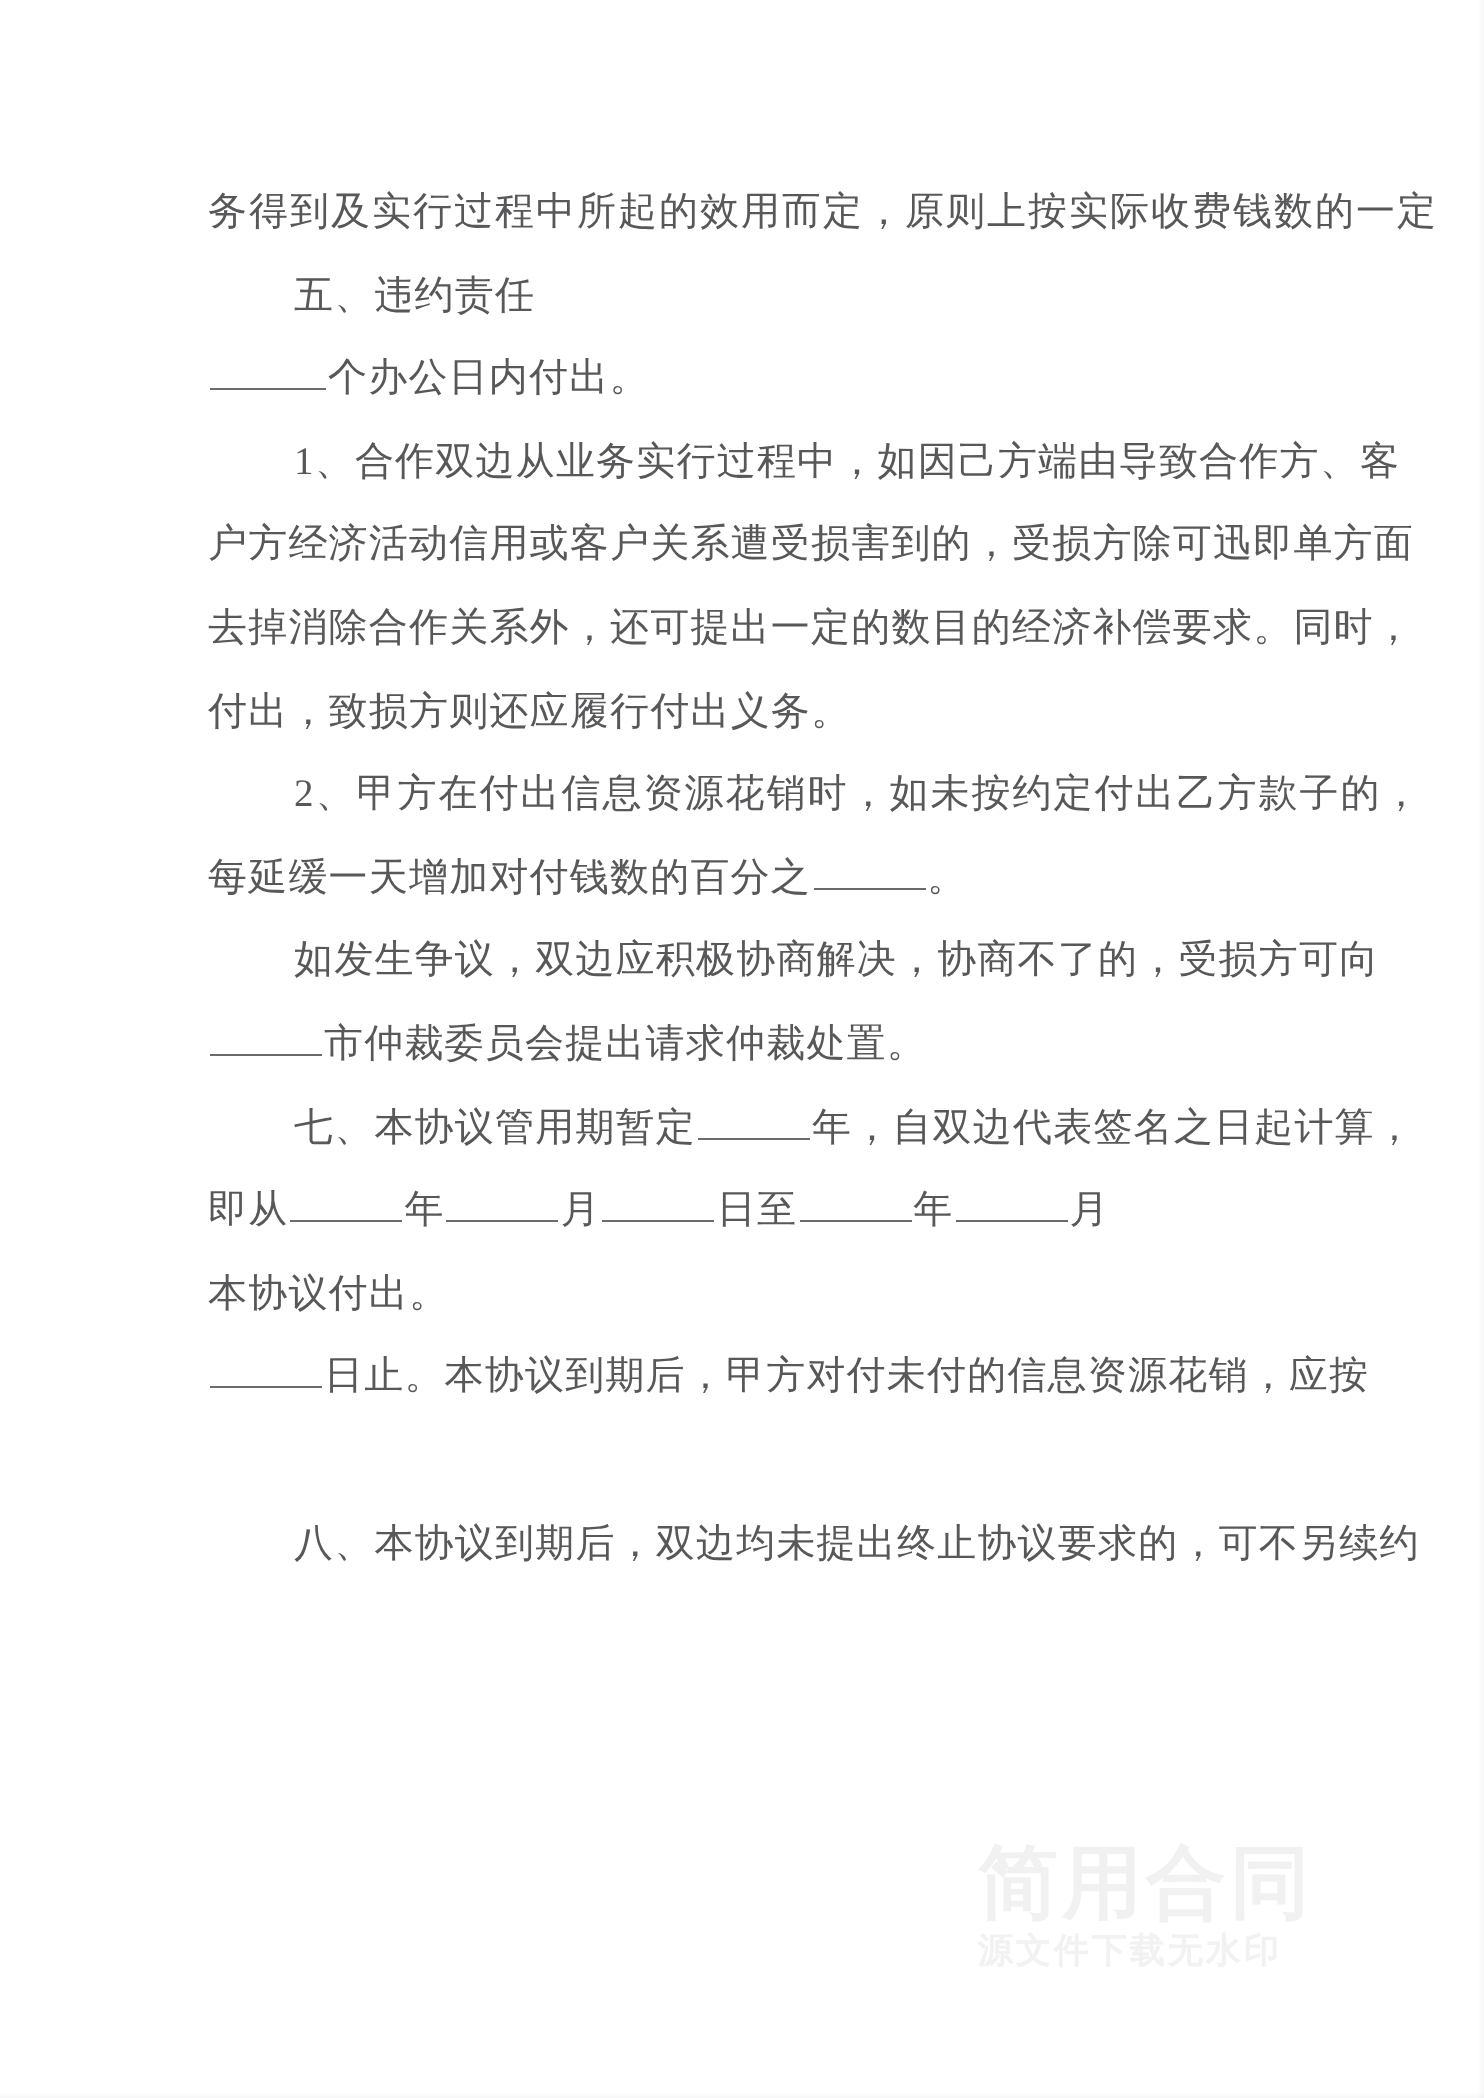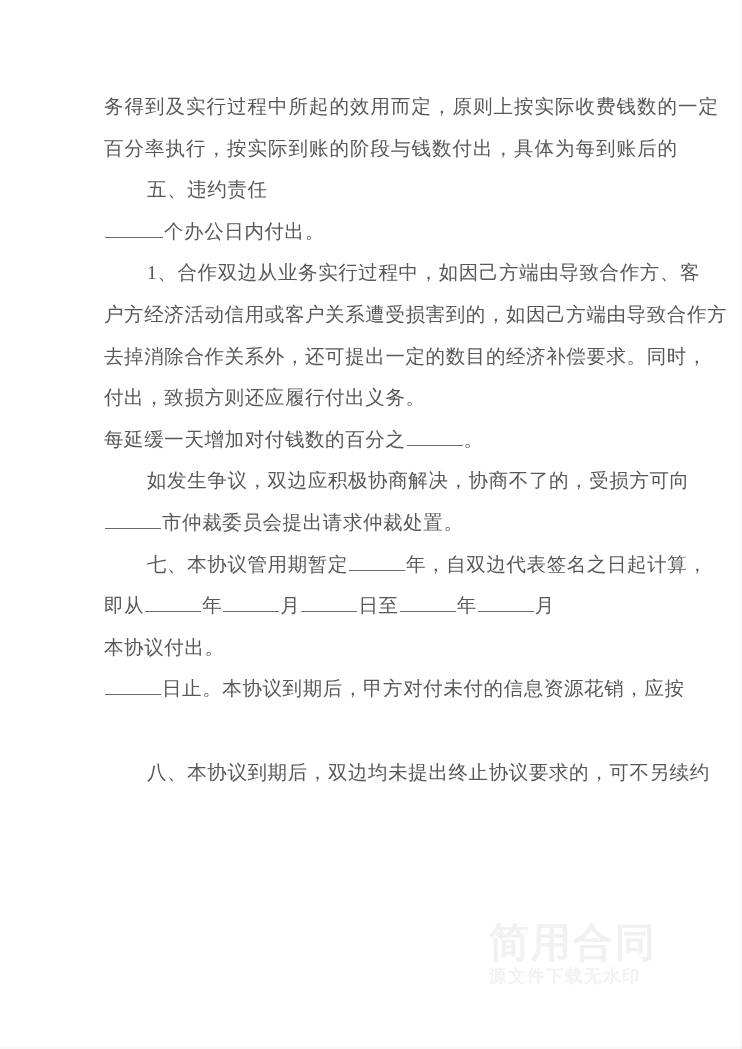--- a/index.html
+++ b/index.html
@@ -116,30 +116,30 @@
   }
 </style>
 </head>
 <body>
 
 <div id="page-sheet">
 
   <div id="doc-body">
 
     <div class="doc-line wide">务得到及实行过程中所起的效用而定，原则上按实际收费钱数的一定</div>
-    <div class="doc-line wide">百分率执行，按实际到账的阶段与钱数付出，具体为每到账后的</div>
     <div class="doc-line indent">五、违约责任</div>
 
     <div class="doc-line"><span class="blank w-long"></span><span>个办公日内付出。</span></div>
 
     <div class="doc-line indent">1、合作双边从业务实行过程中，如因己方端由导致合作方、客</div>
-    <div class="doc-line">户方经济活动信用或客户关系遭受损害到的，如因己方端由导致合作方</div>
+    <div class="doc-line">户方经济活动信用或客户关系遭受损害到的，受损方除可迅即单方面</div>
     <div class="doc-line">去掉消除合作关系外，还可提出一定的数目的经济补偿要求。同时，</div>
     <div class="doc-line">付出，致损方则还应履行付出义务。</div>
 
+    <div class="doc-line indent wide">2、甲方在付出信息资源花销时，如未按约定付出乙方款子的，</div>
     <div class="doc-line"><span>每延缓一天增加对付钱数的百分之</span><span class="blank w-med"></span><span>。</span></div>
 
 
     <div class="doc-line indent">如发生争议，双边应积极协商解决，协商不了的，受损方可向</div>
     <div class="doc-line"><span class="blank w-med"></span><span>市仲裁委员会提出请求仲裁处置。</span></div>
 
     <div class="doc-line indent"><span>七、本协议管用期暂定</span><span class="blank w-med"></span><span>年，自双边代表签名之日起计算，</span></div>
 
     <div class="doc-line"><span>即从</span><span class="blank w-med"></span><span>年</span><span class="blank w-med"></span><span>月</span><span class="blank w-med"></span><span>日</span><span>至</span><span class="blank w-med"></span><span>年</span><span class="blank w-med"></span><span>月</span></div>
 

